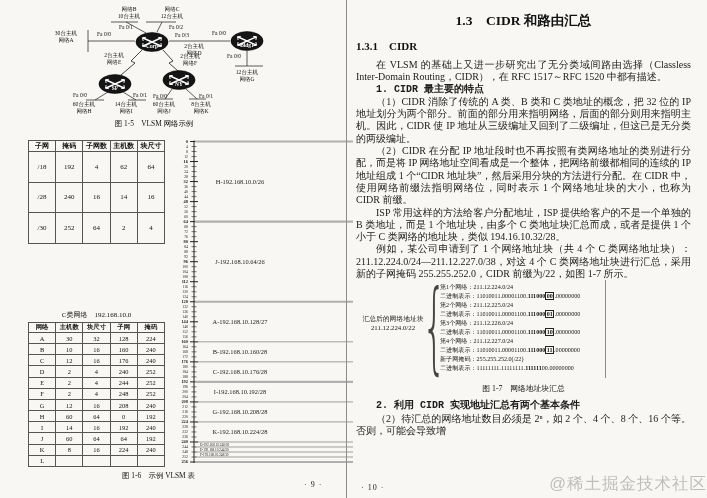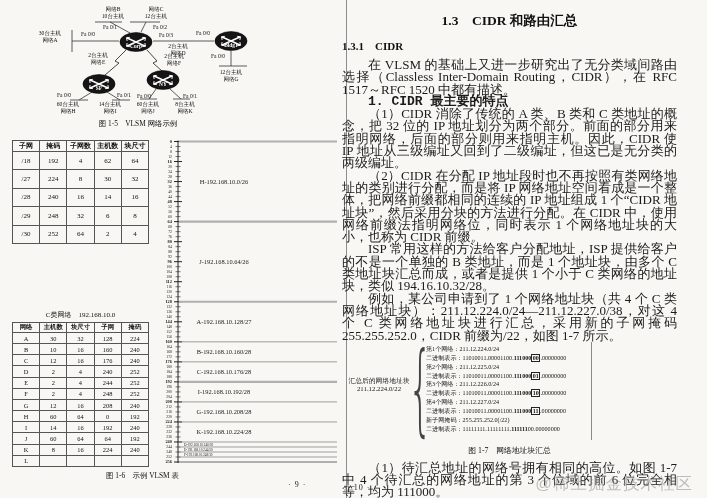--- a/index.html
+++ b/index.html
@@ -3,22 +3,22 @@
 <meta charset="utf-8">
 <style>
   html,body{margin:0;padding:0;}
   body{
     width:707px;height:498px;overflow:hidden;position:relative;
     background:#f8f7f3;
     font-family:"Liberation Serif","DejaVu Serif",serif;
     color:#1c1c1c;
   }
   .page{position:absolute;top:0;height:498px;}
-  .page.left{left:0;width:346px;}
-  .page.right{left:333px;width:360px;box-sizing:border-box;padding:8px 16px 0 9px;}
+  .page.left{left:16px;width:346px;}
+  .page.right{left:347px;width:360px;box-sizing:border-box;padding:8px 16px 0 9px;}
   .divider{position:absolute;left:346px;top:0;width:1px;height:498px;background:#8d8d8d;}
 
   
   #diagram-svg{position:absolute;left:0;top:0;}
   .dlabel{position:absolute;text-align:center;font-size:5.6px;line-height:6.6px;white-space:pre-line;color:#111;}
   .rname{position:absolute;color:#fff;font-size:5.4px;font-weight:bold;text-align:center;}
   .caption{position:absolute;font-size:7.4px;color:#111;text-align:center;}
   .cap15{left:58px;top:119px;width:160px;}
   .cap16{left:55px;top:471px;width:175px;}
 
@@ -33,21 +33,21 @@
 
   
   #ruler-svg{position:absolute;left:155px;top:134px;}
   .pagenum{position:absolute;font-size:8px;color:#222;letter-spacing:1px;}
   .pn-left{left:288px;top:480px;}
   .pn-right{left:14px;bottom:6px;}
 
   
   .sec-title{text-align:center;font-weight:bold;font-size:13.5px;margin:4px 0 9px 0;color:#111;}
   .sub-title{font-weight:bold;font-size:11px;margin:2px 0 5px 0;color:#111;}
-  p.body{font-size:13px;line-height:12.3px;text-align:justify;margin:0;text-indent:2em;color:#1b1b1b;}
+  p.body{font-size:10px;line-height:12.3px;text-align:justify;margin:0;text-indent:2em;color:#1b1b1b;}
   p.body.bold{font-weight:bold;font-family:Liberation Mono, monospace;}
   .fig17{position:relative;height:95px;margin:3px 0 0 0;}
   #fig17-rows{position:absolute;left:84px;top:0;}
   .f17row{font-size:6.1px;line-height:8.9px;white-space:nowrap;color:#161616;}
   .f17row .b{font-weight:bold;}
   .f17row .x{font-weight:bold;border:0.7px solid #222;padding:0 0.5px;}
   .fig17-label{position:absolute;left:0;top:32px;width:74px;text-align:center;font-size:6.8px;line-height:8.6px;color:#161616;}
   .fig17-brace{position:absolute;left:66px;top:-6px;font-size:96px;line-height:96px;font-family:"DejaVu Sans",sans-serif;color:#444;transform:scale(0.4,1.04);transform-origin:left top;font-weight:200;}
   .fig17-vline{position:absolute;left:249px;top:-3px;width:1px;height:98px;background:#8a8a8a;}
   .fig17cap{position:relative;text-align:center;font-size:7.8px;margin:5px 0 6px 0;color:#111;}
@@ -136,39 +136,25 @@
       </thead>
       <tbody>
         <tr>
           <td>/18</td>
           <td>192</td>
           <td>4</td>
           <td>62</td>
           <td>64</td>
         </tr>
         <tr>
-          <td>/27</td>
-          <td>224</td>
-          <td>8</td>
-          <td>30</td>
-          <td>32</td>
-        </tr>
-        <tr>
           <td>/28</td>
           <td>240</td>
           <td>16</td>
           <td>14</td>
           <td>16</td>
-        </tr>
-        <tr>
-          <td>/29</td>
-          <td>248</td>
-          <td>32</td>
-          <td>6</td>
-          <td>8</td>
         </tr>
         <tr>
           <td>/30</td>
           <td>252</td>
           <td>64</td>
           <td>2</td>
           <td>4</td>
         </tr>
       </tbody>
     </table>
@@ -461,18 +447,18 @@
         <div class="f17row"><span class="">二进制表示：11010011.00001100.</span><span class="b">111000</span><span class="x">10</span><span class="">.00000000</span></div>
         <div class="f17row"><span class="">第4个网络：211.12.227.0/24</span></div>
         <div class="f17row"><span class="">二进制表示：11010011.00001100.</span><span class="b">111000</span><span class="x">11</span><span class="">.00000000</span></div>
         <div class="f17row"><span class="">新子网掩码：255.255.252.0(/22)</span></div>
         <div class="f17row"><span class="">二进制表示：11111111.11111111.</span><span class="b">111111</span><span class="">00.00000000</span></div>
       </div>
     <div class="fig17-vline"></div>
   </div>
   <div class="fig17cap">图 1-7　网络地址块汇总</div>
 
-  <p class="body">（1）待汇总地址的网络号拥有相同的高位。如图 1-7 中 4 个待汇总的网络地址的第 3 个位域的前 6 位完全相等，均为 111000。</p>
+  <p class="body bold">2. 利用 CIDR 实现地址汇总有两个基本条件</p>
   <p class="body">（2）待汇总的网络地址数目必须是 2ⁿ，如 2 个、4 个、8 个、16 个等。否则，可能会导致增</p>
 
   <div class="pagenum pn-right">· 10 ·</div>
   <div class="watermark">@稀土掘金技术社区</div>
 </div>
 
 </body></html>

